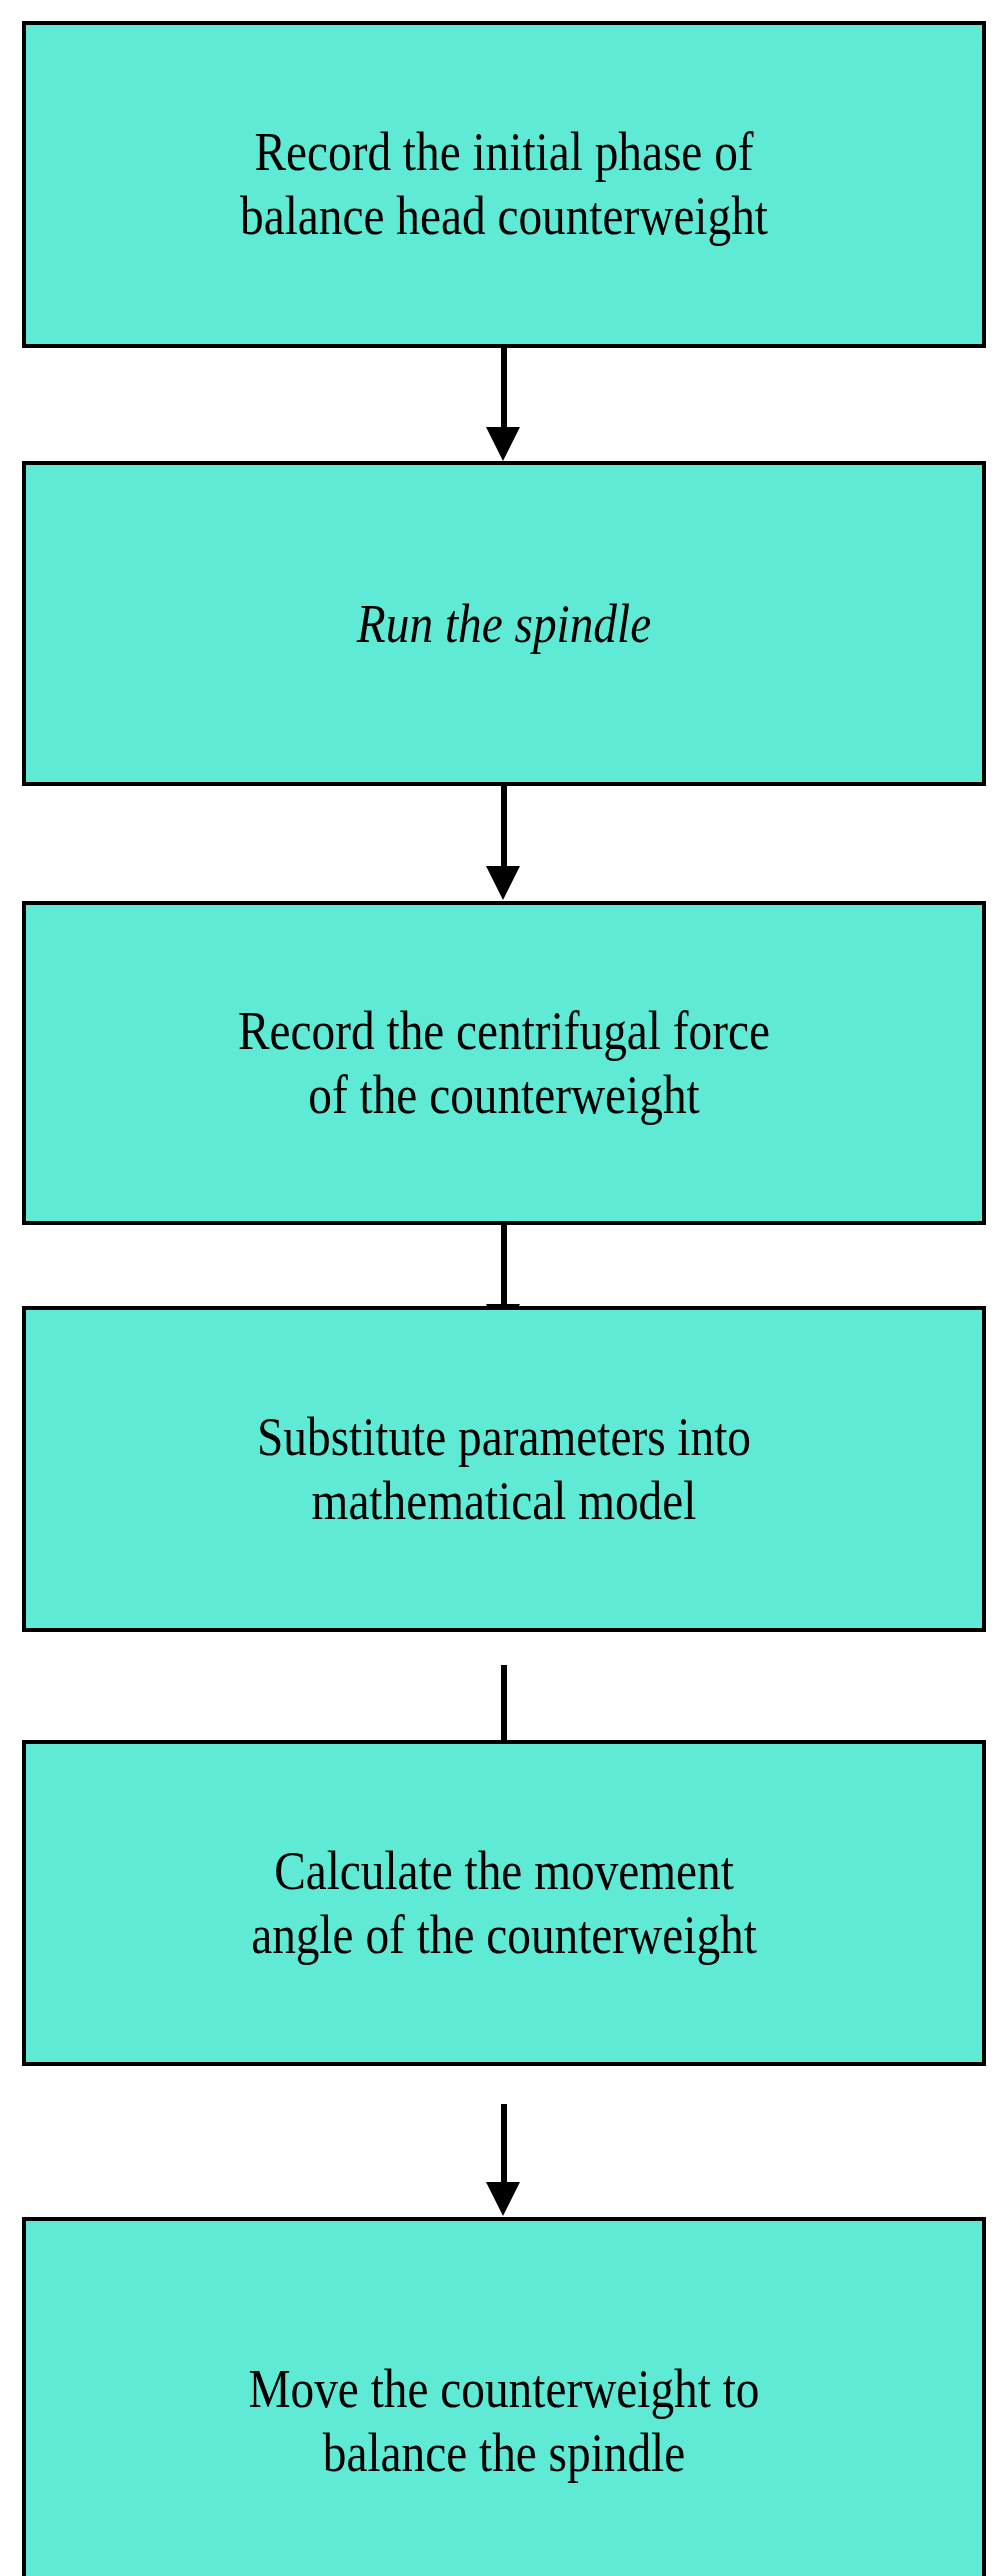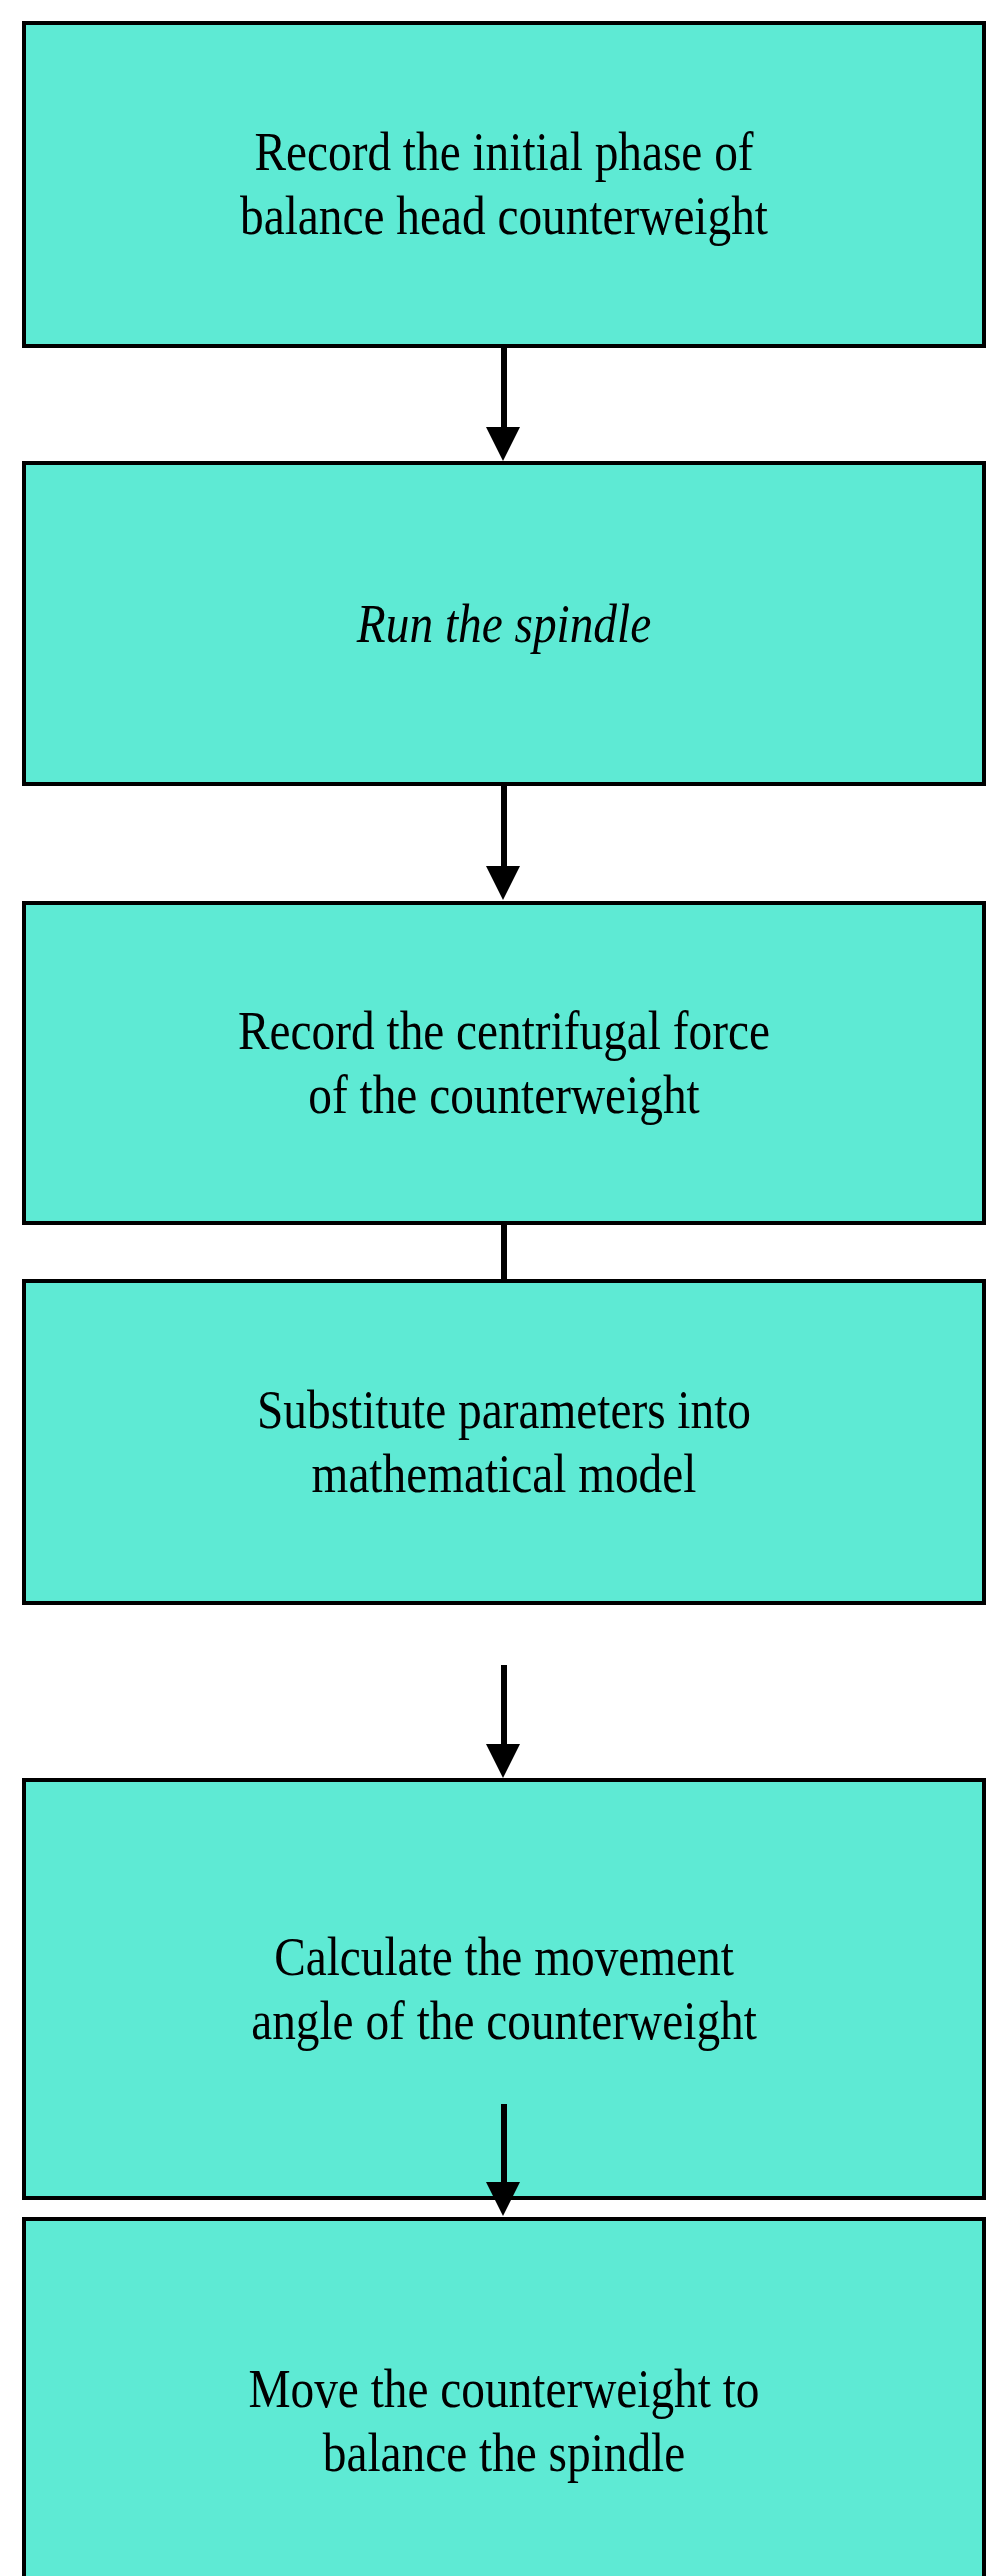--- a/index.html
+++ b/index.html
@@ -42,22 +42,22 @@
     transform-origin: center center;
     white-space: pre-line;
     padding: 0 13.7px;
     box-sizing: border-box;
     letter-spacing: 0px;
   }
   
   .node-1 { top: 20.5px;   height: 327px; }
   .node-2 { top: 461px;  height: 325px; font-style: italic; }
   .node-3 { top: 901px;  height: 324px; }
-  .node-4 { top: 1279px; height: 326px; }
-  .node-5 { top: 1778px; height: 422px; }
+  .node-4 { top: 1306px; height: 326px; }
+  .node-5 { top: 1740px; height: 326px; }
   .node-6 { top: 2217px; height: 407px; }
 
   
   .connector {
     position: absolute;
     left: 486px;
     width: 35px;
   }
   .connector .stem {
     position: absolute;

